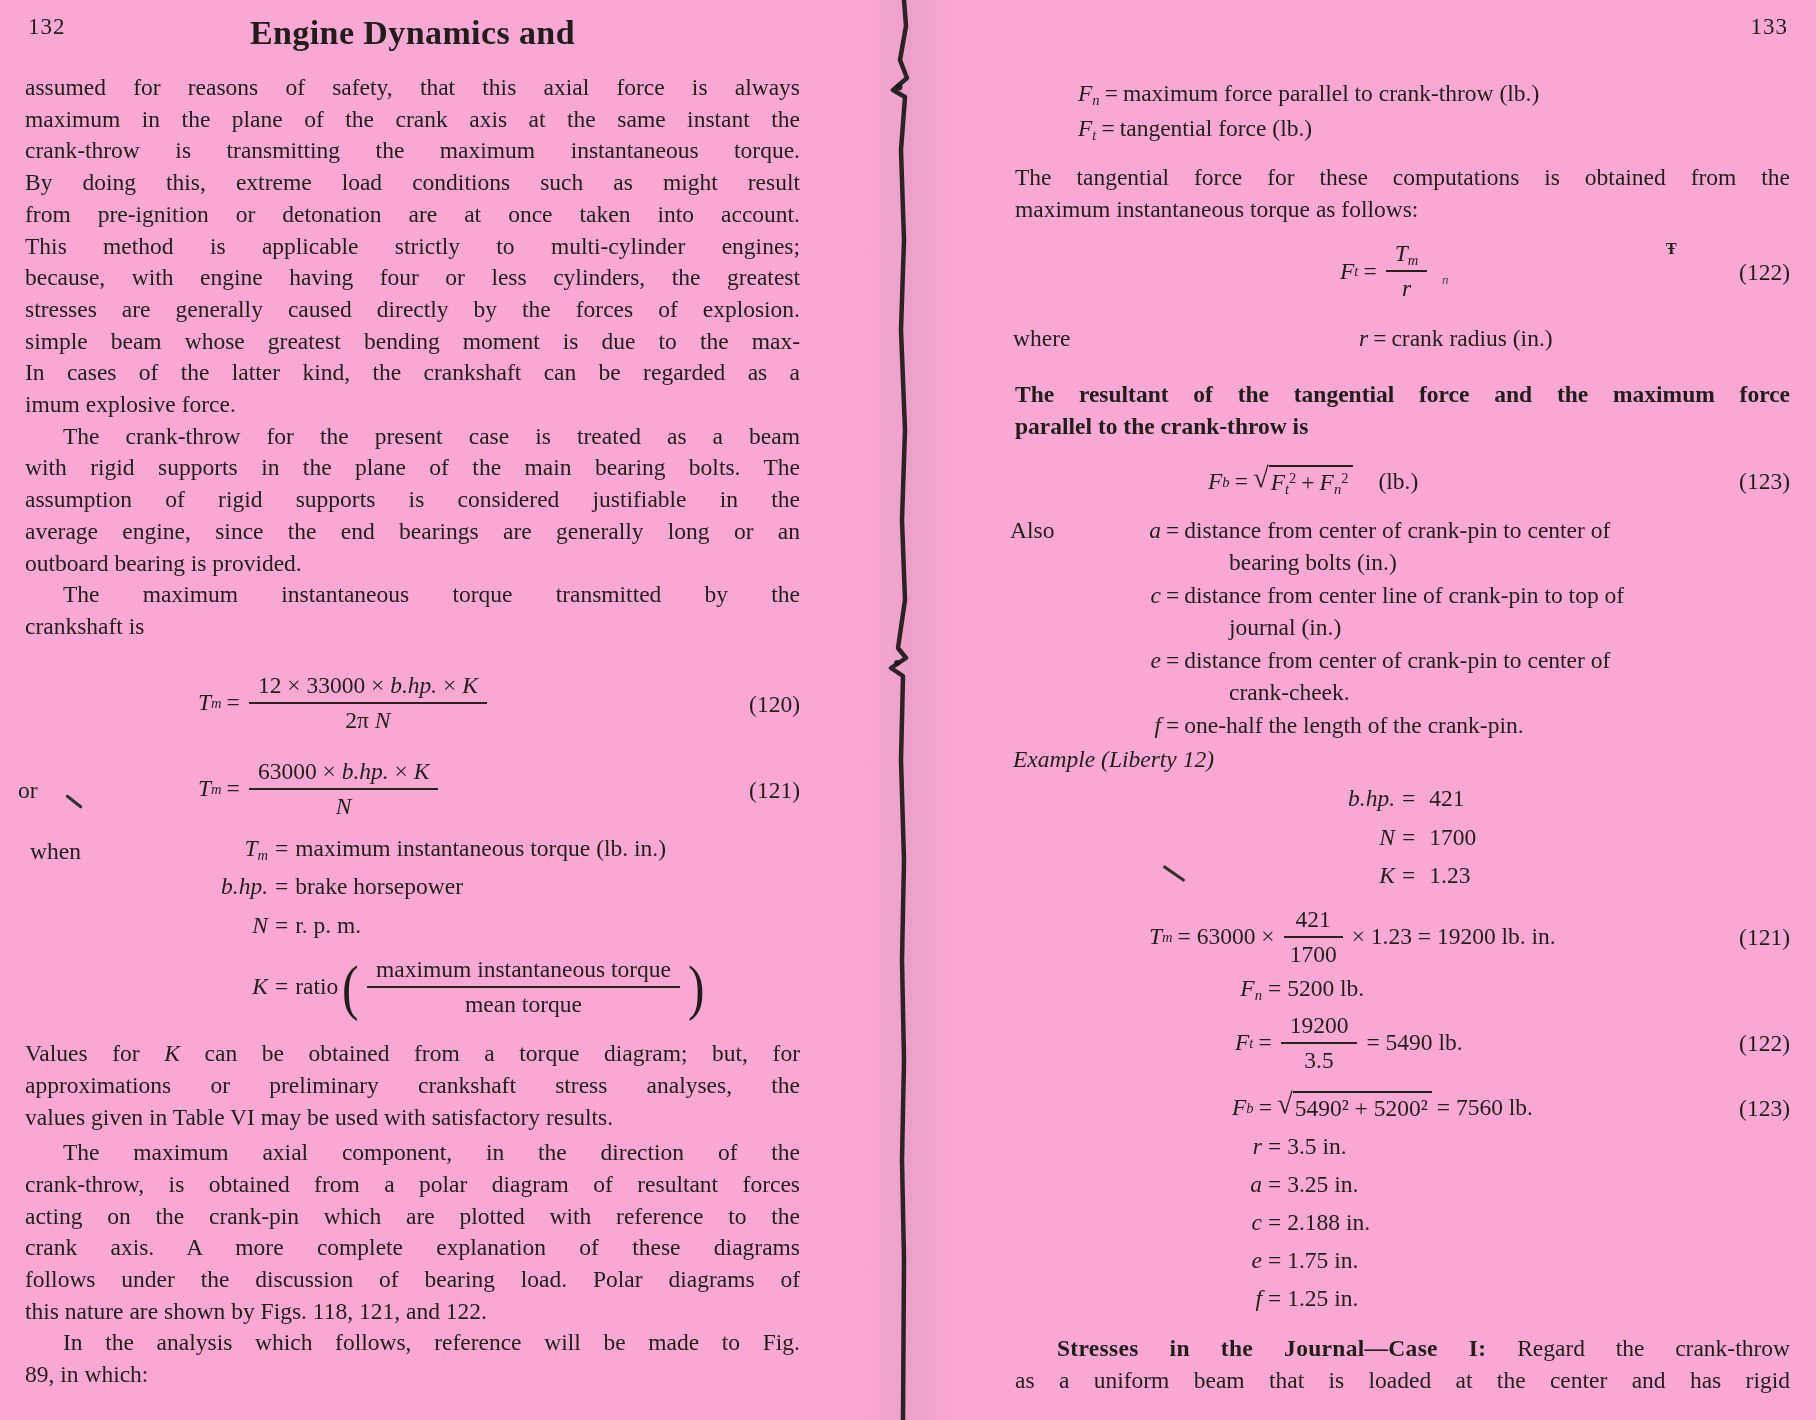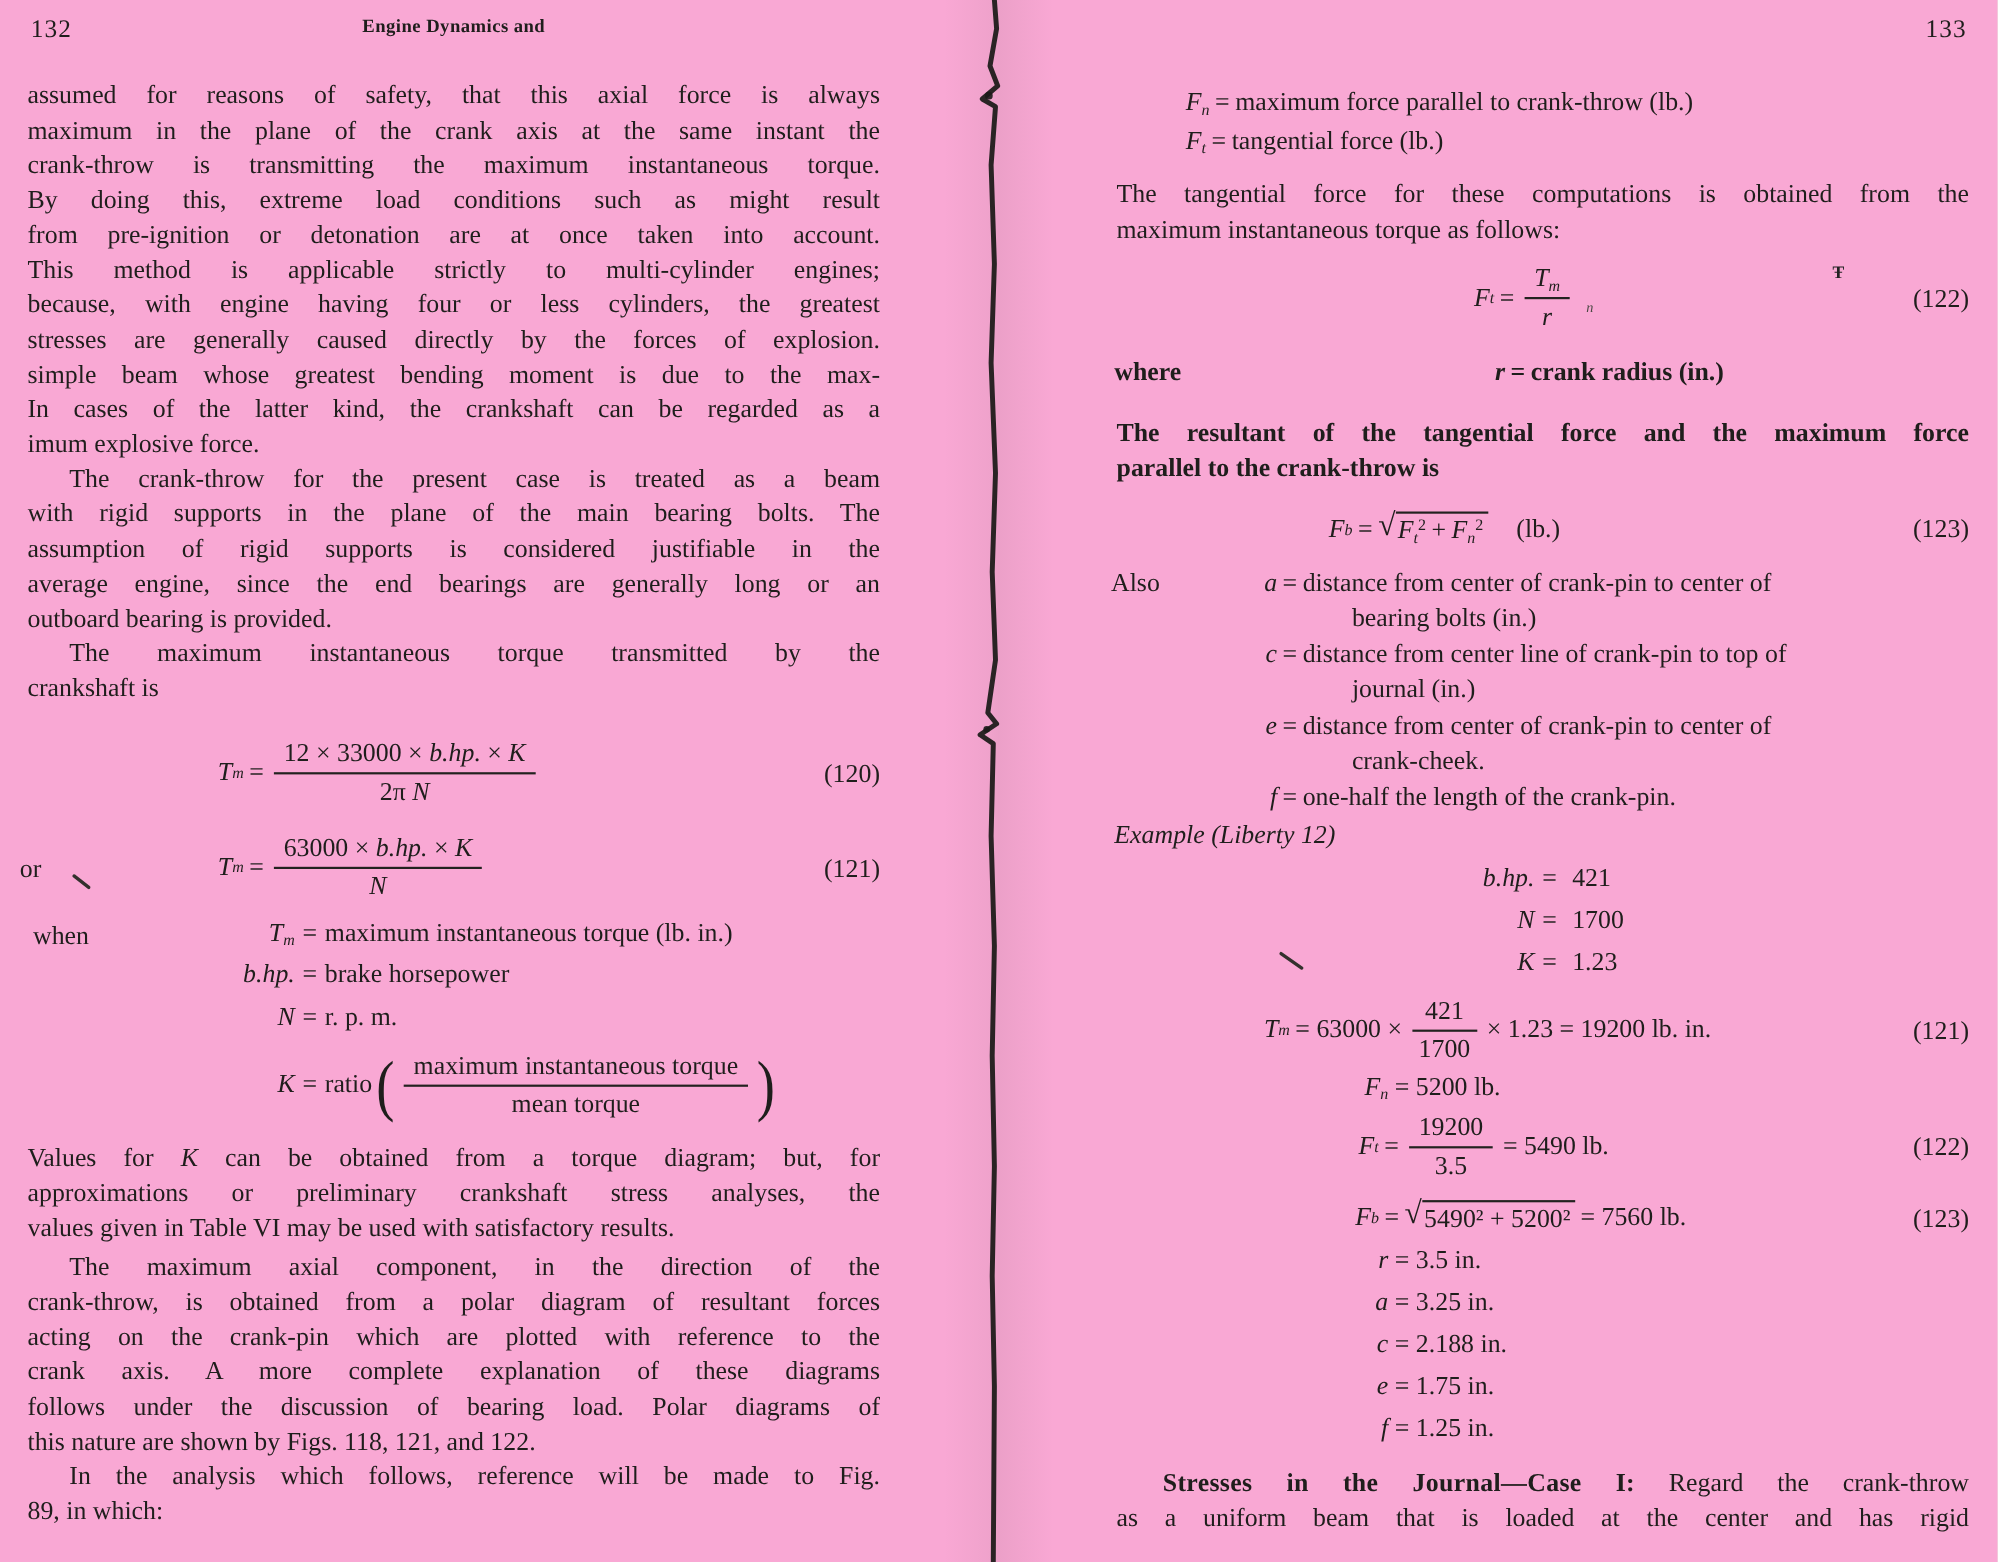--- a/index.html
+++ b/index.html
@@ -9,21 +9,21 @@
   .page.left{left:0;}
   .page.right{left:908px;}
   .gutter-svg{position:absolute;left:0;top:0;z-index:5;pointer-events:none;}
   .gutter-shade{position:absolute;top:0;left:858px;width:100px;height:1420px;z-index:4;pointer-events:none;
     background:linear-gradient(to right,rgba(0,0,0,0) 0%,rgba(60,55,45,0.05) 42%,rgba(60,55,45,0.07) 50%,rgba(0,0,0,0) 100%);}
   
   .pghead{position:absolute;top:14px;left:0;right:0;height:36px;}
   .pgnum{position:absolute;font-size:23px;letter-spacing:1px;}
   .page.left .pgnum{left:28px;}
   .page.right .pgnum{right:28px;}
-  .runtitle{position:absolute;font-weight:700;font-size:17px;letter-spacing:.4px;text-align:center;}
+  .runtitle{position:absolute;font-weight:700;font-size:34px;letter-spacing:.4px;text-align:center;}
   .page.left .runtitle{left:25px;width:775px;}
   .page.right .runtitle{left:107px;width:775px;}
   
   .col{position:relative;width:775px;font-size:23.5px;line-height:31.7px;}
   .page.left .col{margin-left:25px;padding-top:72px;}
   .page.right .col{margin-left:107px;padding-top:78px;}
   .tline{text-align:justify;text-align-last:justify;white-space:nowrap;overflow:hidden;}
   .tline.last{text-align-last:left;}
   .p-indent .tline:first-child{text-indent:38px;}
   .v{font-style:italic;}
@@ -41,21 +41,21 @@
   
   .defrow{display:flex;align-items:baseline;height:38.5px;}
   .dsym{width:243px;text-align:right;white-space:nowrap;}
   .deq{padding:0 7px;}
   .krow{position:relative;display:flex;align-items:center;height:74px;}
   .krow .dsym{align-self:center;}
   .bigp{font-size:62px;line-height:0;display:inline-block;transform:scaleX(.8);padding:0 2px;}
   
   .rdefrow{display:flex;align-items:baseline;height:35px;}
   .rdsym{margin-left:63px;white-space:nowrap;}
-  .whererow{position:relative;height:32px;font-weight:bold;}
+  .whererow{position:relative;height:32px;}
   .wherebody{margin-left:344px;}
   .alsorow1{position:relative;height:32.5px;white-space:nowrap;}
   .alsosym{display:inline-block;margin-left:126px;width:20px;text-align:right;font-style:italic;}
   .alsorow2{height:32.5px;margin-left:214px;white-space:nowrap;}
   .exheading{font-style:italic;height:31px;}
   .exrow{display:flex;align-items:baseline;height:38.5px;}
   .exsym{width:380px;text-align:right;white-space:nowrap;}
   .exval{padding-left:7px;}
   .resrow{display:flex;align-items:baseline;height:38px;}
   .ressym{width:247px;text-align:right;white-space:nowrap;}

